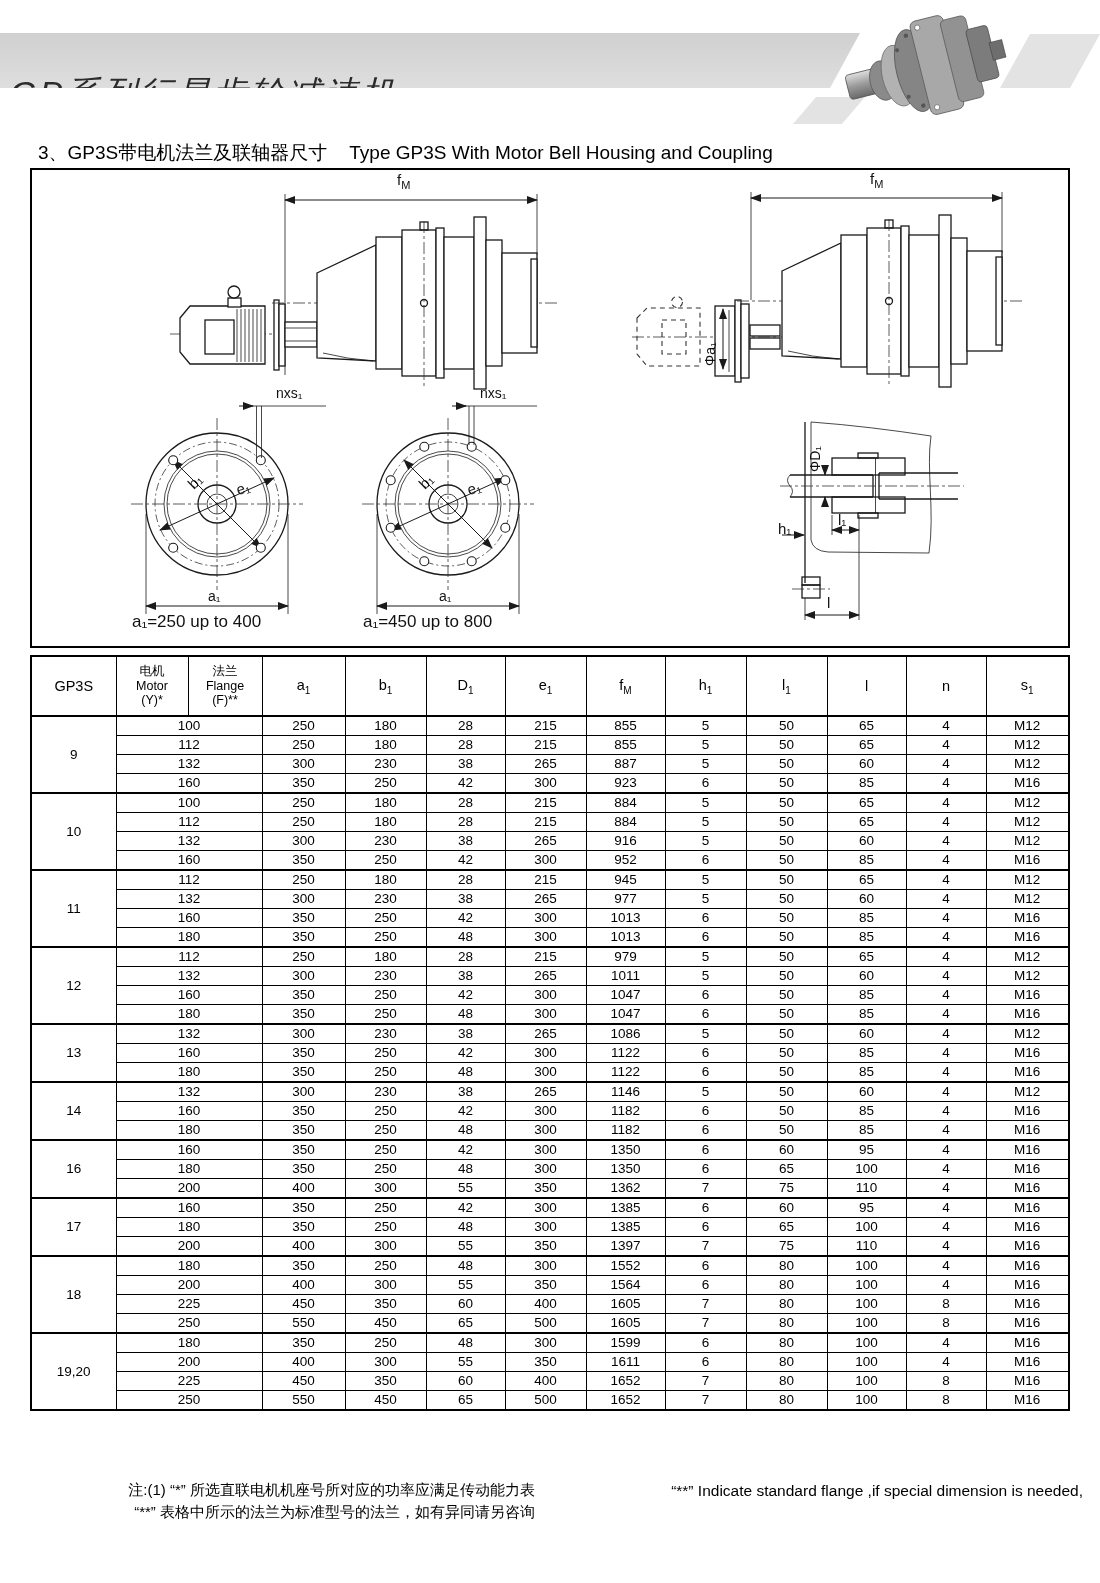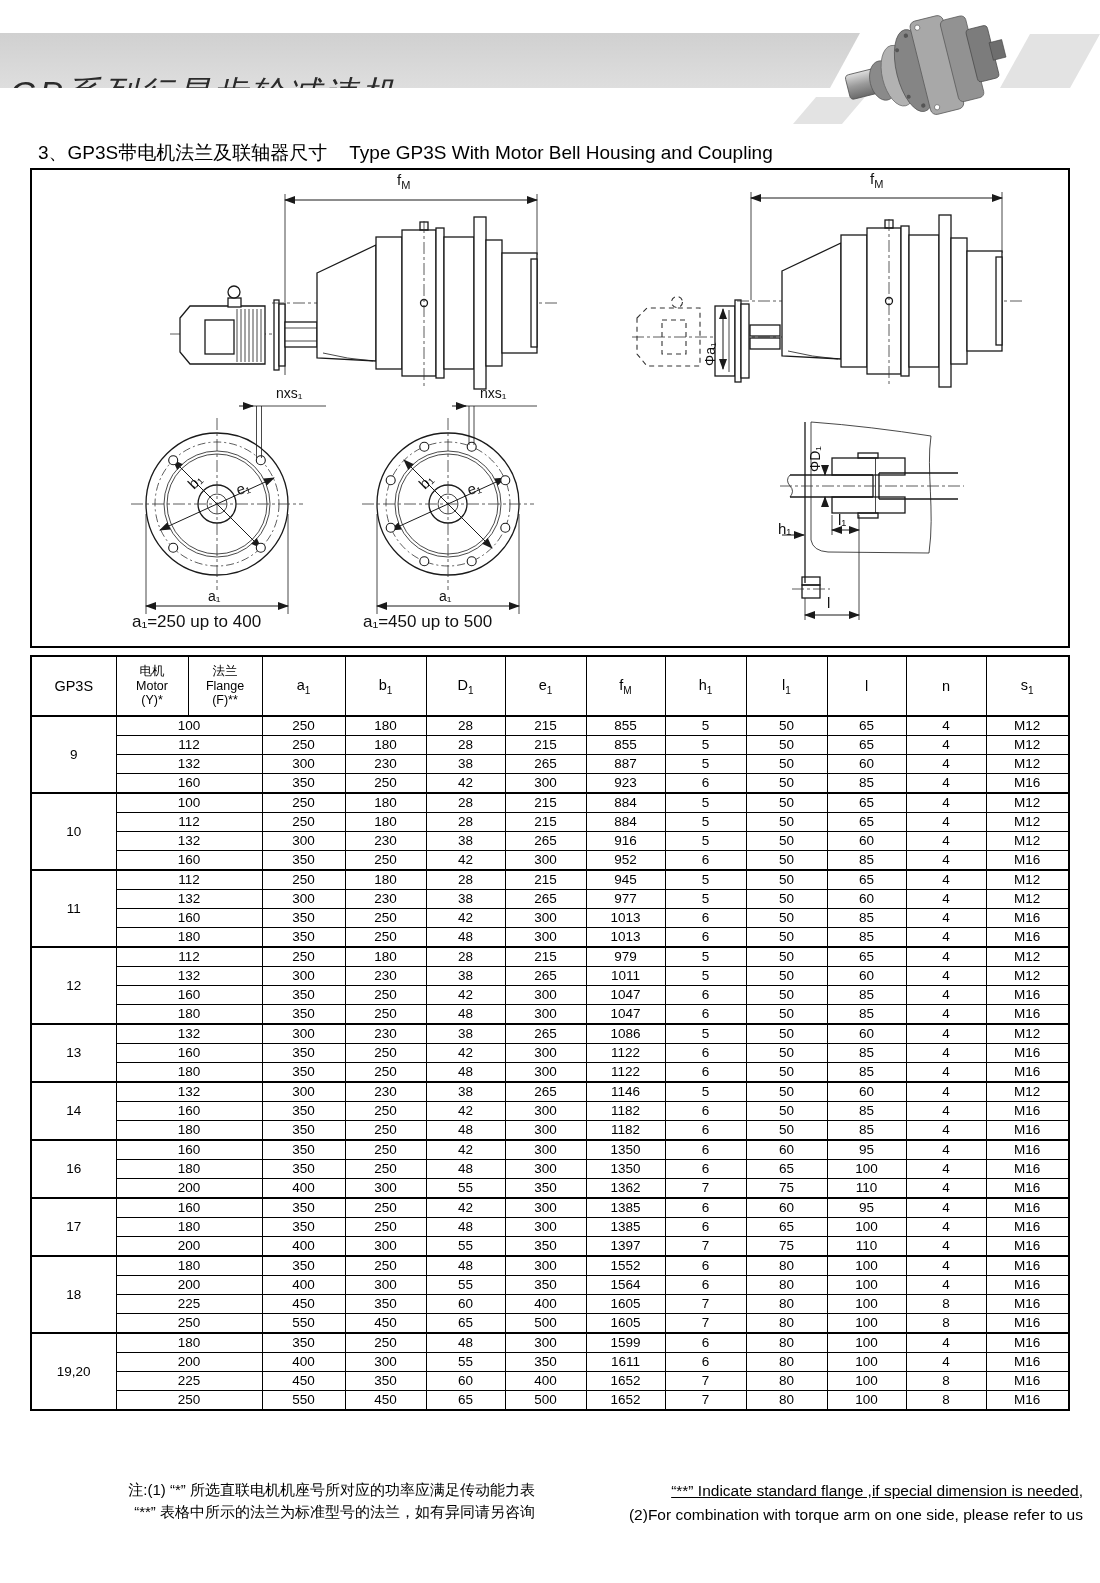--- a/index.html
+++ b/index.html
@@ -40,21 +40,21 @@
   table.dims tbody td{height:18px;font-size:13.5px;line-height:18px;}
   table.dims tbody tr.group-start td{border-top:2.5px solid #000;}
   td.group-cell{font-size:13.5px;}
   
   .notes{position:absolute;color:#000;}
   .notes-zh{left:30px;top:1479px;width:505px;font-size:15px;line-height:22px;}
   .notes-en{left:533px;top:1479px;width:550px;font-size:15.5px;line-height:23.5px;}
   .nl{white-space:nowrap;text-align:right;}
   .zh2{padding-left:49px;}
   .zh3{padding-left:27px;}
-  .en2{padding-left:62px;text-decoration:underline;}
+  .en2{padding-left:62px;}
   .en3{padding-left:66px;}
   .en4{padding-left:43px;}
   
   .ol{fill:none;stroke:#1a1a1a;stroke-width:1.3;}
   .olf{fill:#fff;stroke:#1a1a1a;stroke-width:1.3;}
   .thin{fill:none;stroke:#1a1a1a;stroke-width:.8;}
   .cl{fill:none;stroke:#333;stroke-width:.8;stroke-dasharray:12 3 3 3;}
   .bc{fill:none;stroke:#333;stroke-width:.8;stroke-dasharray:8 3 2 3;}
   .dash{fill:none;stroke:#333;stroke-width:1.1;stroke-dasharray:5 4;}
   .dim{fill:none;stroke:#1a1a1a;stroke-width:1;marker-start:url(#ah);marker-end:url(#ah);}
@@ -248,21 +248,21 @@
     <span class="dl" style="left:838px;top:0px"><span>f</span><sub>M</sub></span>
     <span class="dl small" style="left:244px;top:215px">nxs₁</span>
     <span class="dl small" style="left:448px;top:215px">nxs₁</span>
     <span class="dl rot45" style="left:152px;top:310px">b₁</span>
     <span class="dl rot45" style="left:383px;top:310px">b₁</span>
     <span class="dl rot20" style="left:202px;top:312px">e₁</span>
     <span class="dl rot20" style="left:433px;top:312px">e₁</span>
     <span class="dl small" style="left:176px;top:418px">a₁</span>
     <span class="dl small" style="left:407px;top:418px">a₁</span>
     <span class="dl cap" style="left:100px;top:442px">a₁=250 up to 400</span>
-    <span class="dl cap" style="left:331px;top:442px">a₁=450 up to 500</span>
+    <span class="dl cap" style="left:331px;top:442px">a₁=450 up to 800</span>
     <span class="dl small rot90" style="left:670px;top:196px">Φa₁</span>
     <span class="dl small rot90" style="left:775px;top:302px">ΦD₁</span>
     <span class="dl" style="left:746px;top:350px">h₁</span>
     <span class="dl" style="left:806px;top:341px">l₁</span>
     <span class="dl" style="left:795px;top:424px">l</span>
   </div>
 
   <table class="dims">
     <colgroup>
       <col style="width:85px">
@@ -785,16 +785,15 @@
         </tr>
       </tbody>
   </table>
 
   <div class="notes notes-zh">
     <div class="nl">注:(1) “*” 所选直联电机机座号所对应的功率应满足传动能力表</div>
     <div class="nl zh2">“**” 表格中所示的法兰为标准型号的法兰，如有异同请另咨询</div>
   </div>
   <div class="notes notes-en">
     <div class="nl en2">“**” Indicate standard flange ,if special dimension is needed,</div>
-    <div class="nl en4">(2)For combination with torque arm on one side, please refer to us</div>
   </div>
 
 </div>
 
 </body></html>

